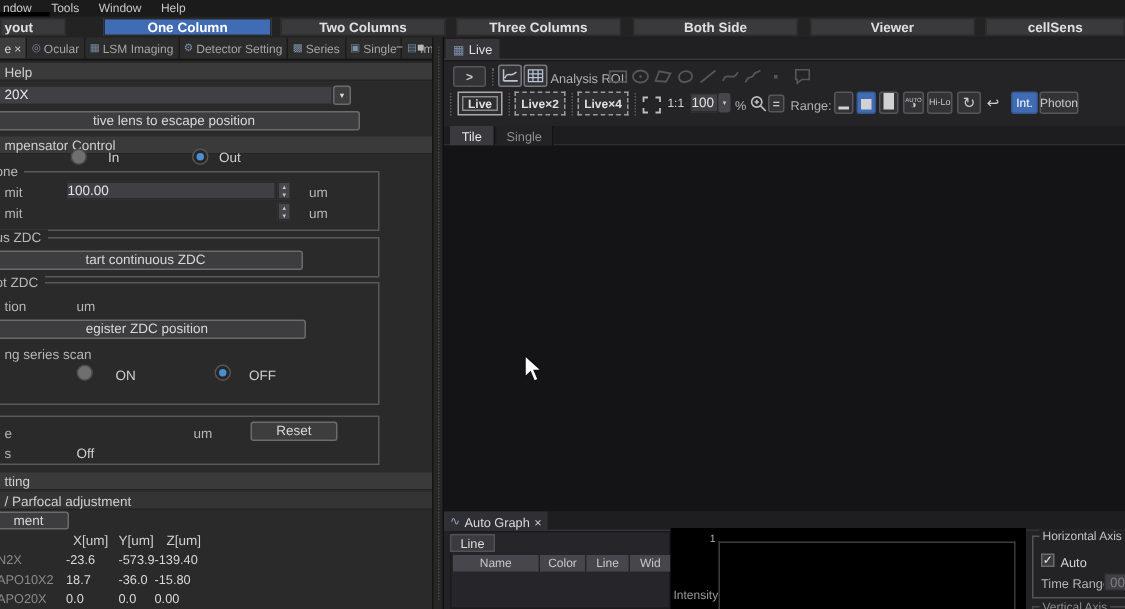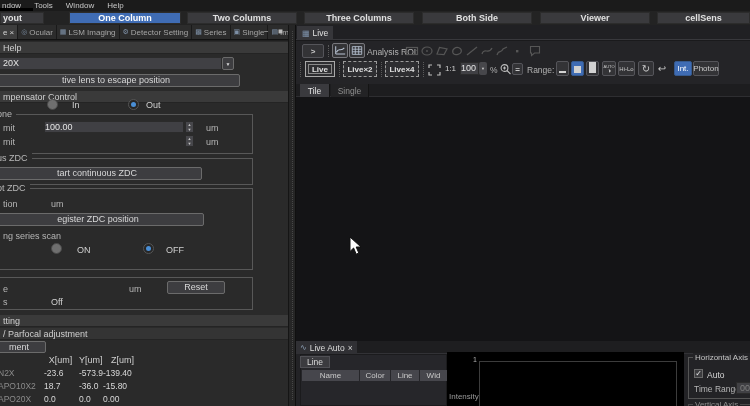--- a/index.html
+++ b/index.html
@@ -329,21 +329,21 @@
       <div class="vtab" style="left:35px;width:38px">Single</div>
     </div>
 
     <div class="canvas"></div>
   </div>
 
   <div class="abs bottom">
     <div class="btabstrip">
       <div class="btab">
         <span style="color:#8fa3b8;font-size:8px">∿</span>
-        <span>Live Auto</span>
+        <span>Auto Graph</span>
         <span style="color:#cfcfcf">×</span>
       </div>
     </div>
 
     <div class="abs" style="left:4px;top:13px;width:147px;height:52px;background:#26262a;border:1px solid #1b1b1d"></div>
     <div class="subtab" style="left:4px;top:15px;width:30px;height:12px">Line</div>
     <div class="thcell" style="left:6px;top:29px;width:57px">Name</div>
     <div class="thcell" style="left:64px;top:29px;width:30px">Color</div>
     <div class="thcell" style="left:95px;top:29px;width:28px">Line</div>
     <div class="thcell" style="left:124px;top:29px;width:27px">Wid</div>

